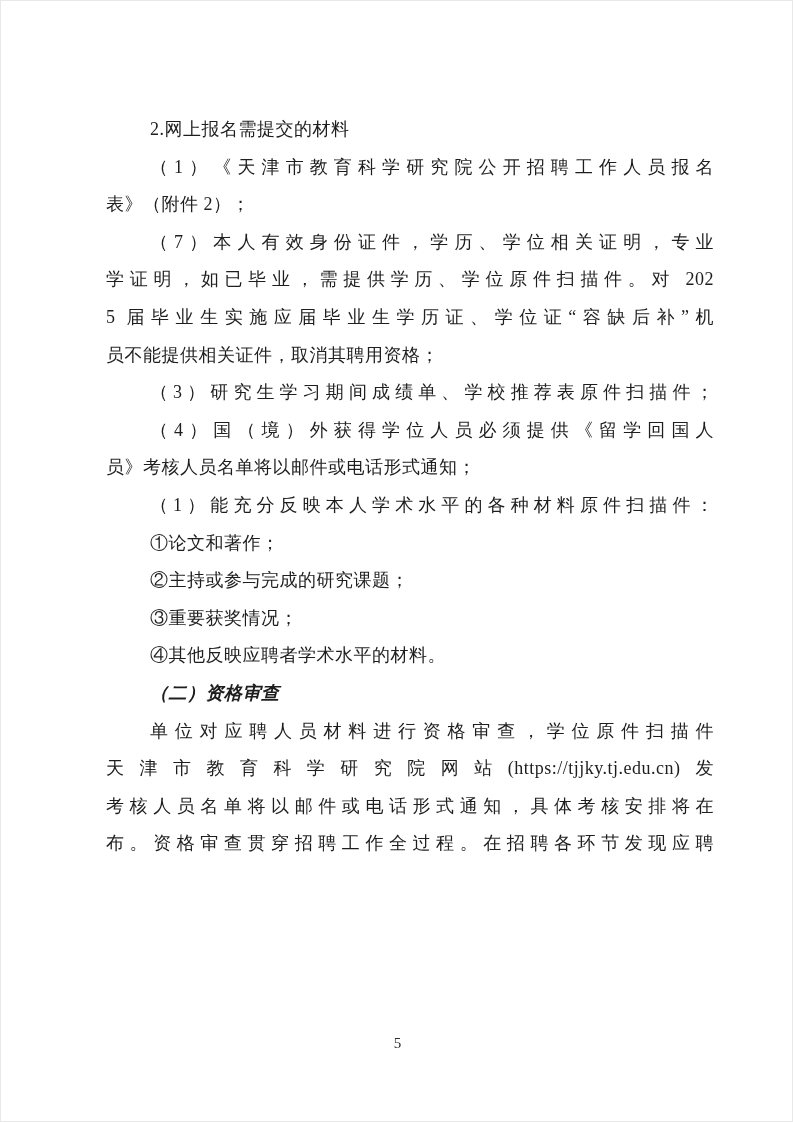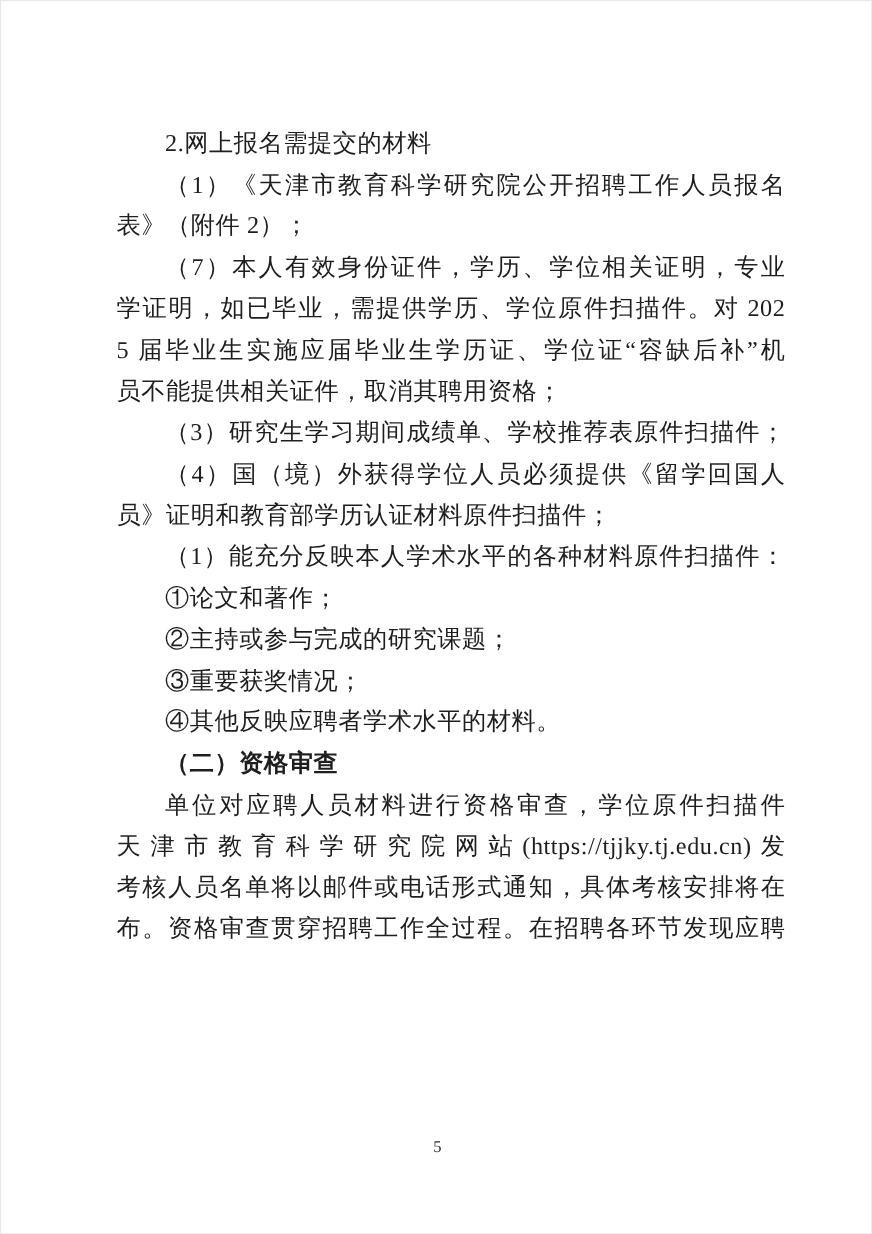--- a/index.html
+++ b/index.html
@@ -17,36 +17,37 @@
     border: 1px solid #e8e8e8;
     font-family: "Liberation Serif", serif;
   }
   .content {
     position: absolute;
     left: 105px;
     top: 110px;
     width: 608px;
   }
   .line {
-    font-size: 22px;
+    font-size: 18px;
     line-height: 37.6px;
     color: #1e1e1e;
     letter-spacing: 0.5px;
     white-space: pre-wrap;
     font-family: "Liberation Serif", serif;
   }
   .line.indent {
     text-indent: 44px;
   }
   .line.stretch {
     text-align: justify;
     text-align-last: justify;
   }
   .line.bold {
     font-weight: bold;
+    font-style: italic;
   }
   .footer {
     position: absolute;
     left: 0;
     width: 793px;
     top: 1033px;
     text-align: center;
   }
   .page-number {
     font-size: 15px;
@@ -61,21 +62,21 @@
   <div class="content" id="lines-container">
       <div class="line indent">2.网上报名需提交的材料</div>
       <div class="line indent stretch">（1）《天津市教育科学研究院公开招聘工作人员报名</div>
       <div class="line">表》（附件 2）；</div>
       <div class="line indent stretch">（7）本人有效身份证件，学历、学位相关证明，专业</div>
       <div class="line stretch">学证明，如已毕业，需提供学历、学位原件扫描件。对 202</div>
       <div class="line stretch">5 届毕业生实施应届毕业生学历证、学位证“容缺后补”机</div>
       <div class="line">员不能提供相关证件，取消其聘用资格；</div>
       <div class="line indent stretch">（3）研究生学习期间成绩单、学校推荐表原件扫描件；</div>
       <div class="line indent stretch">（4）国（境）外获得学位人员必须提供《留学回国人</div>
-      <div class="line">员》证明和教育部学历认证材料原件扫描件；</div>
+      <div class="line">员》考核人员名单将以邮件或电话形式通知；</div>
       <div class="line indent stretch">（1）能充分反映本人学术水平的各种材料原件扫描件：</div>
       <div class="line indent">①论文和著作；</div>
       <div class="line indent">②主持或参与完成的研究课题；</div>
       <div class="line indent">③重要获奖情况；</div>
       <div class="line indent">④其他反映应聘者学术水平的材料。</div>
       <div class="line indent bold">（二）资格审查</div>
       <div class="line indent stretch">单位对应聘人员材料进行资格审查，学位原件扫描件</div>
       <div class="line stretch">天津市教育科学研究院网站(https://tjjky.tj.edu.cn)发</div>
       <div class="line stretch">考核人员名单将以邮件或电话形式通知，具体考核安排将在</div>
       <div class="line stretch">布。资格审查贯穿招聘工作全过程。在招聘各环节发现应聘</div>

